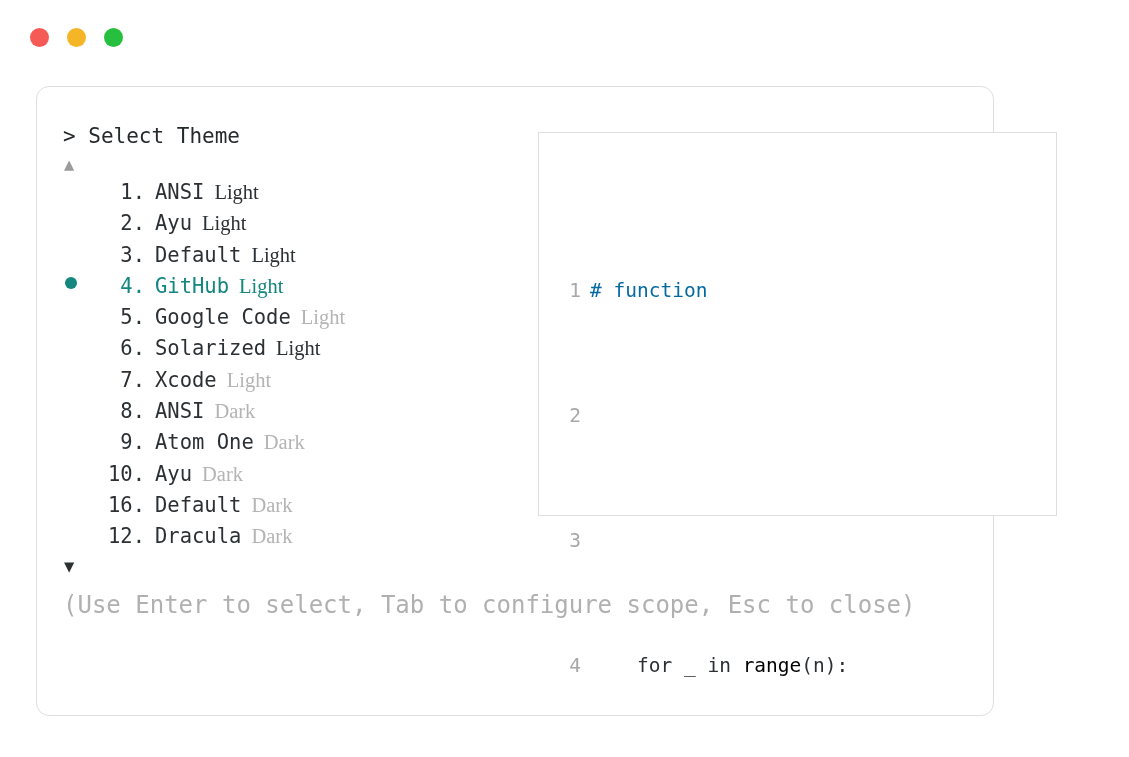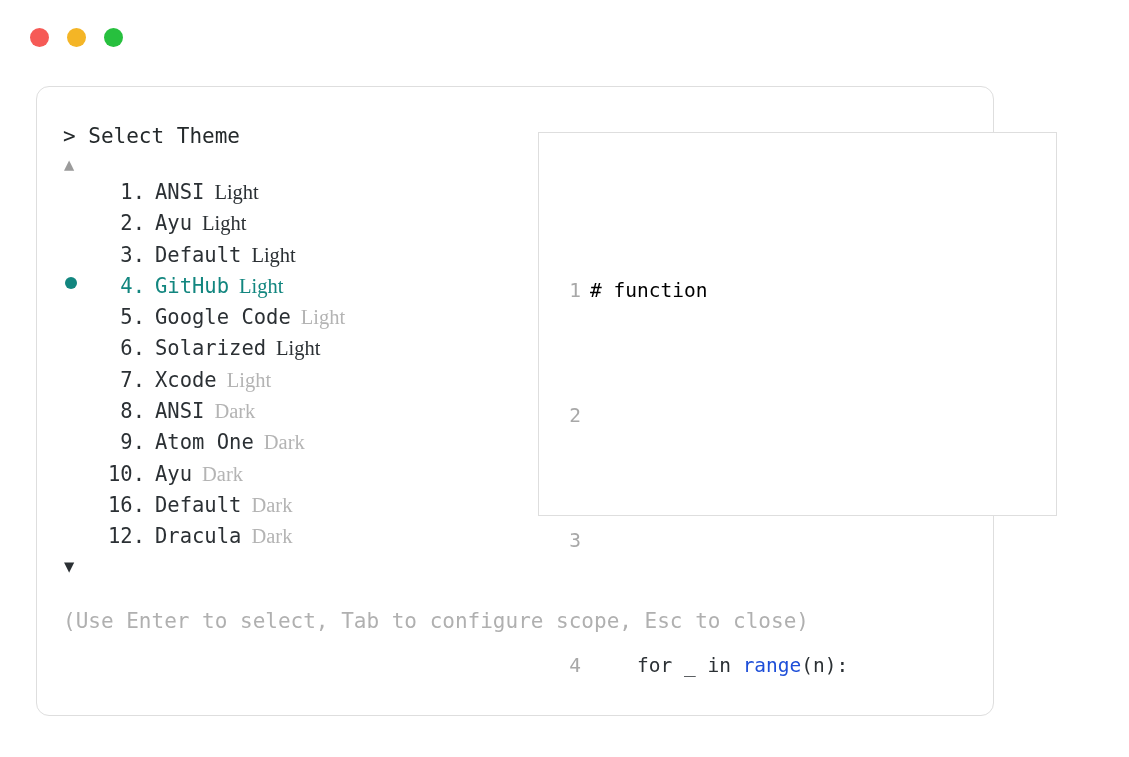--- a/index.html
+++ b/index.html
@@ -157,32 +157,32 @@
   }
   .cline { display: flex; align-items: baseline; white-space: pre; }
   .ln {
     width: 22px;
     flex: 0 0 22px;
     text-align: right;
     color: #a8a8a8;
   }
   .ctext { padding-left: 9px; color: #2b3034; white-space: pre; }
 
-  .tok-comment { color: #000000; }
+  .tok-comment { color: #0369a1; }
   .tok-fn      { color: #b02a31; font-weight: 700; }
   .tok-num-t   { color: #12867f; }
   .tok-num-b   { color: #2f7fc4; }
-  .tok-builtin { color: #1d4ed8; }
+  .tok-builtin { color: #000000; }
   .tok-kw      { color: #2b3034; }
   .tok-punct   { color: #2b3034; }
 
   
   .hint {
-    margin-top: 28px;
-    font-size: 21px;
+    margin-top: 12px;
+    font-size: 24px;
     line-height: 28px;
     color: #b0b0b0;
     white-space: pre;
   }
 </style>
 </head>
 <body>
 
 <div class="titlebar">
   <span class="dot dot-red"></span>

